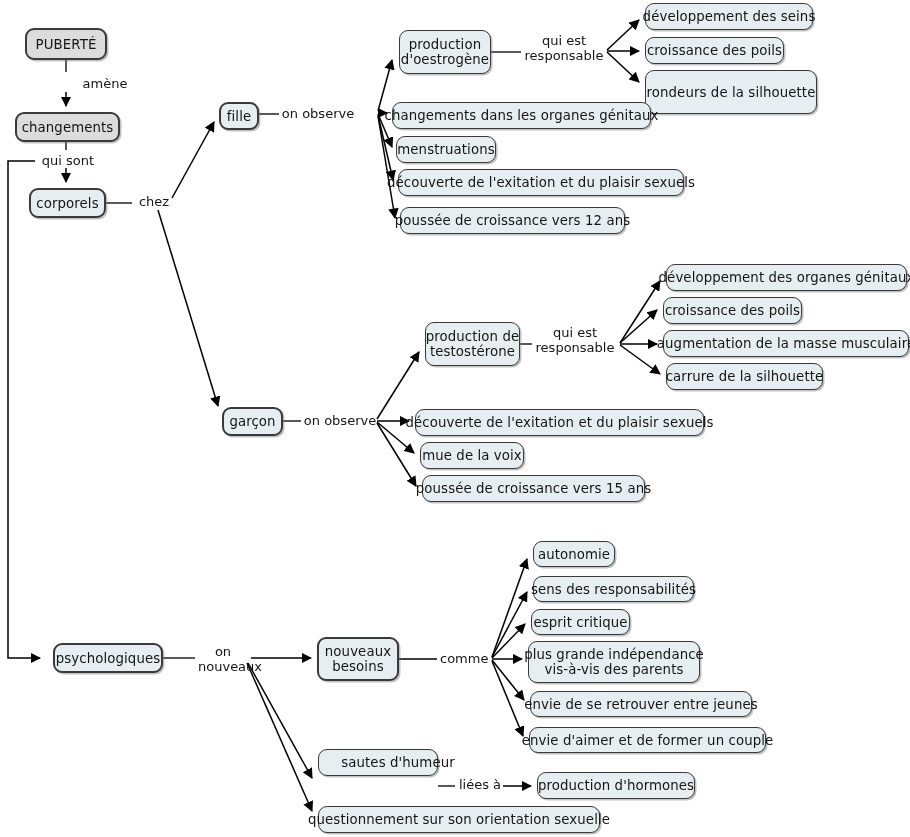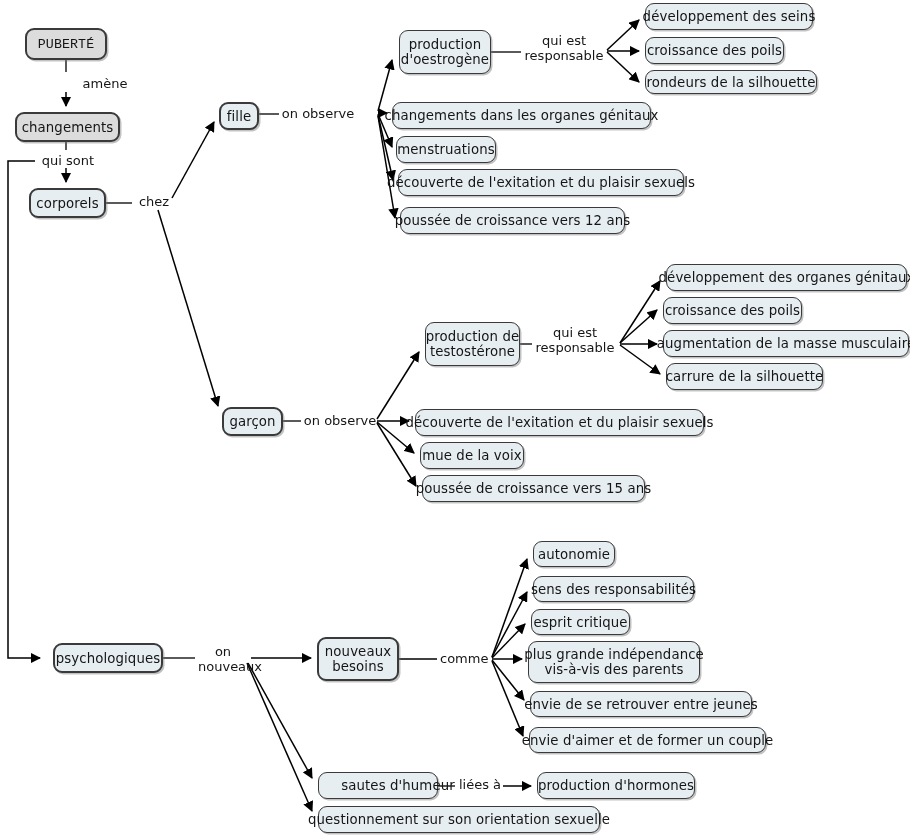--- a/index.html
+++ b/index.html
@@ -129,33 +129,33 @@
       <line x1="492" y1="658" x2="525" y2="624" marker-end="url(#ah)"></line>
       <line x1="492" y1="659" x2="522" y2="659" marker-end="url(#ah)"></line>
       <line x1="492" y1="660" x2="524" y2="700" marker-end="url(#ah)"></line>
       <line x1="492" y1="661" x2="523" y2="736" marker-end="url(#ah)"></line>
 
       <line x1="438" y1="786" x2="455" y2="786" stroke-width="1.3"></line>
       <line x1="503" y1="786" x2="531" y2="786" marker-end="url(#ah)"></line>
     </g>
   </svg>
 
-  <div class="node root" style="left:25px;top:28px;width:82px;height:32px;font-family:Liberation Mono, monospace;">PUBERTÉ</div>
+  <div class="node root" style="left:25px;top:28px;width:82px;height:32px;">PUBERTÉ</div>
   <div class="node gray strong" style="left:15px;top:112px;width:105px;height:30px;">changements</div>
   <div class="node strong" style="left:29px;top:188px;width:77px;height:30px;">corporels</div>
   <div class="node strong" style="left:53px;top:643px;width:110px;height:30px;">psychologiques</div>
 
   <div class="node strong" style="left:219px;top:102px;width:40px;height:28px;">fille</div>
   <div class="node strong" style="left:222px;top:407px;width:61px;height:29px;">garçon</div>
 
   <div class="node" style="left:645px;top:3px;width:168px;height:27px;">développement des seins</div>
   <div class="node" style="left:399px;top:30px;width:92px;height:44px;">production
 d'oestrogène</div>
   <div class="node" style="left:645px;top:37px;width:139px;height:27px;">croissance des poils</div>
-  <div class="node" style="left:645px;top:70px;width:172px;height:24px;">rondeurs de la silhouette</div>
+  <div class="node" style="left:645px;top:70px;width:172px;height:44px;">rondeurs de la silhouette</div>
 
   <div class="node" style="left:392px;top:102px;width:259px;height:27px;">changements dans les organes génitaux</div>
   <div class="node" style="left:396px;top:136px;width:100px;height:27px;">menstruations</div>
   <div class="node" style="left:398px;top:169px;width:286px;height:27px;">découverte de l'exitation et du plaisir sexuels</div>
   <div class="node" style="left:400px;top:207px;width:225px;height:27px;">poussée de croissance vers 12 ans</div>
 
   <div class="node" style="left:425px;top:322px;width:95px;height:44px;">production de
 testostérone</div>
   <div class="node" style="left:666px;top:264px;width:241px;height:27px;">développement des organes génitaux</div>
   <div class="node" style="left:663px;top:297px;width:139px;height:27px;">croissance des poils</div>
@@ -169,21 +169,21 @@
   <div class="node strong" style="left:317px;top:637px;width:82px;height:44px;">nouveaux
 besoins</div>
   <div class="node" style="left:533px;top:541px;width:82px;height:26px;">autonomie</div>
   <div class="node" style="left:533px;top:576px;width:161px;height:26px;">sens des responsabilités</div>
   <div class="node" style="left:531px;top:609px;width:99px;height:26px;">esprit critique</div>
   <div class="node" style="left:528px;top:641px;width:172px;height:42px;">plus grande indépendance
 vis-à-vis des parents</div>
   <div class="node" style="left:530px;top:691px;width:222px;height:26px;">envie de se retrouver entre jeunes</div>
   <div class="node" style="left:529px;top:727px;width:237px;height:26px;">envie d'aimer et de former un couple</div>
 
-  <div class="node" style="left:318px;top:772px;width:120px;height:27px;padding-left:40px;">sautes d'humeur</div>
+  <div class="node" style="left:318px;top:749px;width:120px;height:27px;padding-left:40px;">sautes d'humeur</div>
   <div class="node" style="left:537px;top:772px;width:158px;height:27px;">production d'hormones</div>
   <div class="node" style="left:318px;top:806px;width:282px;height:27px;">questionnement sur son orientation sexuelle</div>
 
   <div class="edge-label" style="left:44px;top:76px;width:58px;margin-left:32px;">amène</div>
   <div class="edge-label" style="left:37px;top:153px;width:62px;">qui sont</div>
   <div class="edge-label" style="left:135px;top:194px;width:38px;">chez</div>
   <div class="edge-label" style="left:281px;top:106px;width:74px;">on observe</div>
   <div class="edge-label" style="left:524px;top:33px;width:80px;">qui est
 responsable</div>
   <div class="edge-label" style="left:303px;top:413px;width:74px;">on observe</div>

